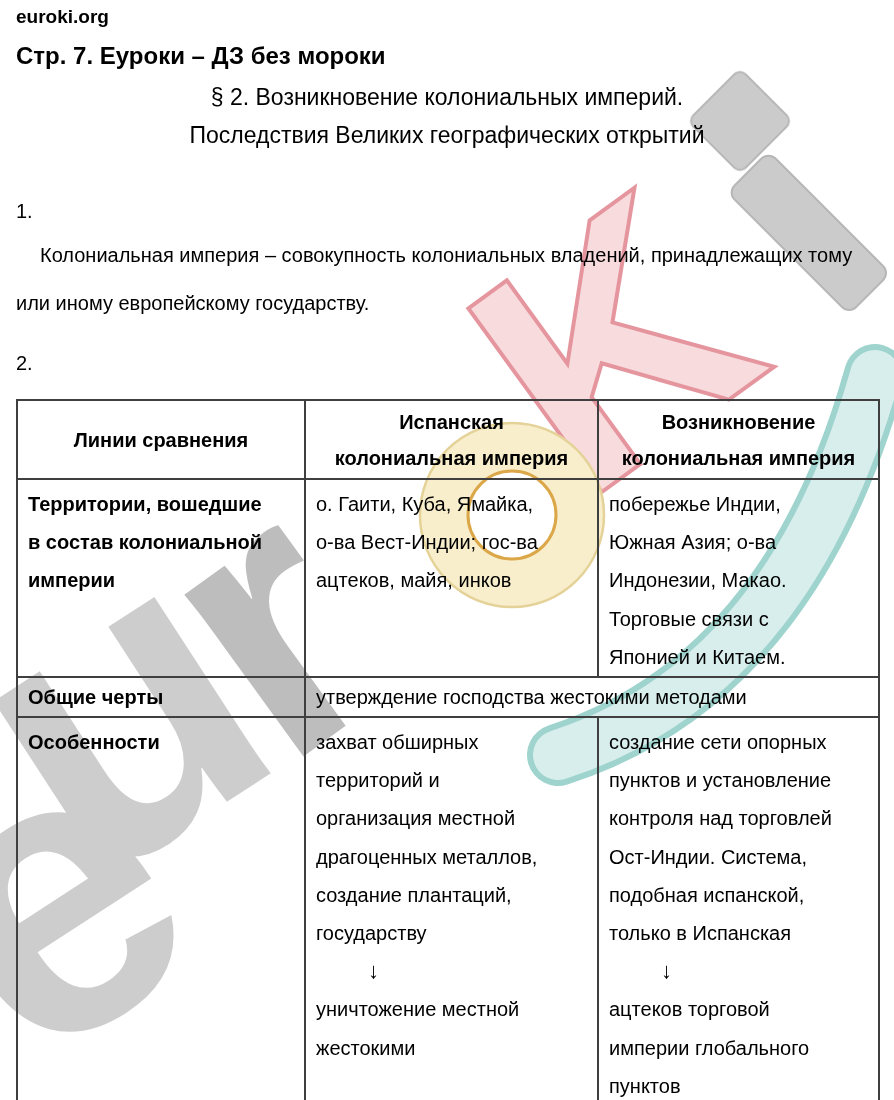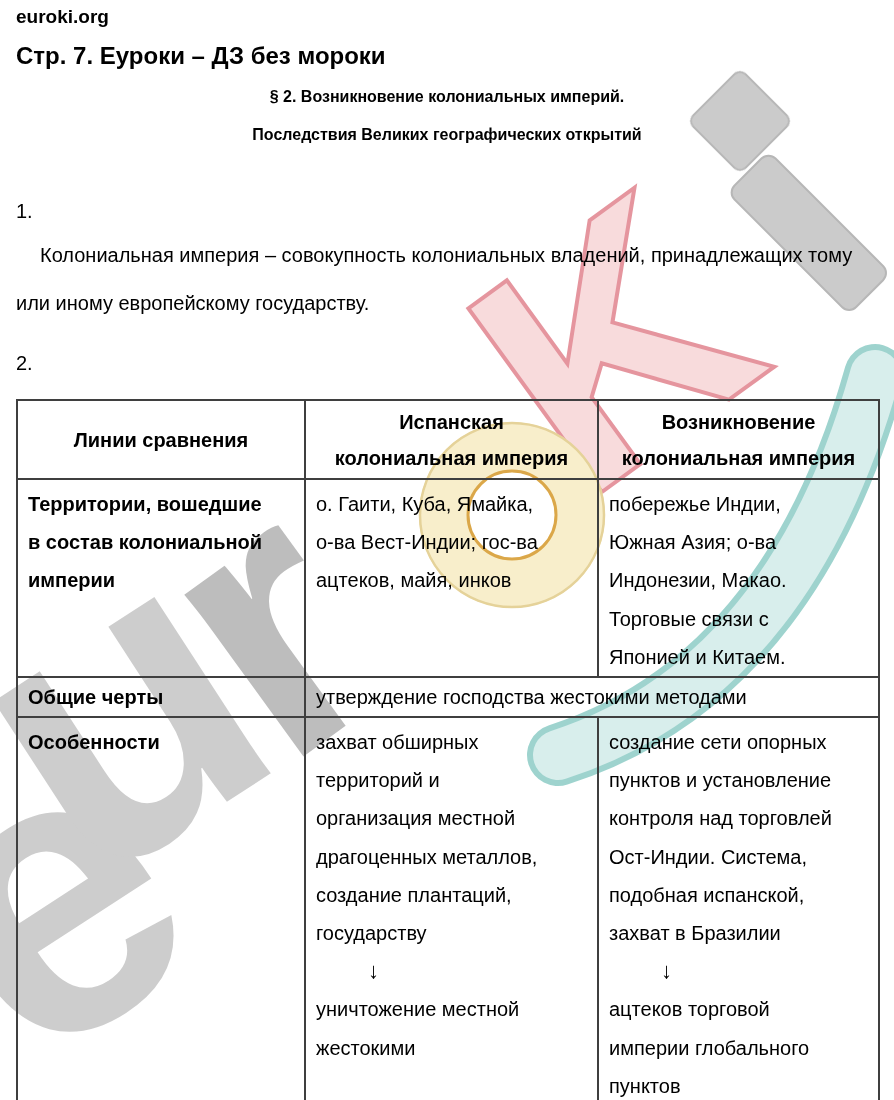--- a/index.html
+++ b/index.html
@@ -7,21 +7,21 @@
     width:894px;height:1100px;position:relative;overflow:hidden;
     background:#ffffff;color:#000;
     font-family:"Liberation Sans","DejaVu Sans",sans-serif;
   }
   
   .watermark{position:absolute;inset:0;z-index:0;pointer-events:none;}
   
   .content{position:relative;z-index:1;padding:6px 16px 0 16px;border-radius:7px;}
   .site-line{font-weight:bold;font-size:19px;line-height:22px;margin:0;}
   .page-line{font-weight:bold;font-size:24px;line-height:24px;margin:16px 0 0 0;}
-  .doc-heading{font-weight:bold;font-size:16px;line-height:24px;text-align:center;margin:14px 0 0 0;}
+  .doc-heading{font-weight:normal;font-size:23px;line-height:24px;text-align:center;margin:14px 0 0 0;}
   .doc-heading.first{margin-top:17px;}
   .q-label{font-size:20px;line-height:24px;margin:52px 0 0 0;}
   .q-label.second{margin-top:24px;}
   .answer-paragraph{font-size:20px;line-height:48px;margin:8px 0 0 0;text-indent:24px;}
   
   table.compare{border-collapse:collapse;table-layout:fixed;width:862px;margin-top:24px;}
   col.c1{width:288px;} col.c2{width:293px;} col.c3{width:281px;}
   th,td{border:2px solid #3f3f3f;font-size:20px;}
   th{font-weight:bold;text-align:center;vertical-align:middle;padding:2px 6px;line-height:36px;}
   td{vertical-align:top;padding:5px 2px 0 10px;line-height:38.2px;}
@@ -136,21 +136,21 @@
         <div class="cell-line arrow-line">↓</div>
         <div class="cell-line">уничтожение местной</div>
         <div class="cell-line">жестокими</div>
       </td>
       <td>
         <div class="cell-line">создание сети опорных</div>
         <div class="cell-line">пунктов и установление</div>
         <div class="cell-line">контроля над торговлей</div>
         <div class="cell-line">Ост-Индии. Система,</div>
         <div class="cell-line">подобная испанской,</div>
-        <div class="cell-line">захват в Бразилии</div>
+        <div class="cell-line">только в Испанская</div>
         <div class="cell-line arrow-line">↓</div>
         <div class="cell-line">ацтеков торговой</div>
         <div class="cell-line">империи глобального</div>
         <div class="cell-line">пунктов</div>
       </td>
     </tr>
   </tbody>
     </table>
 </div>
 

